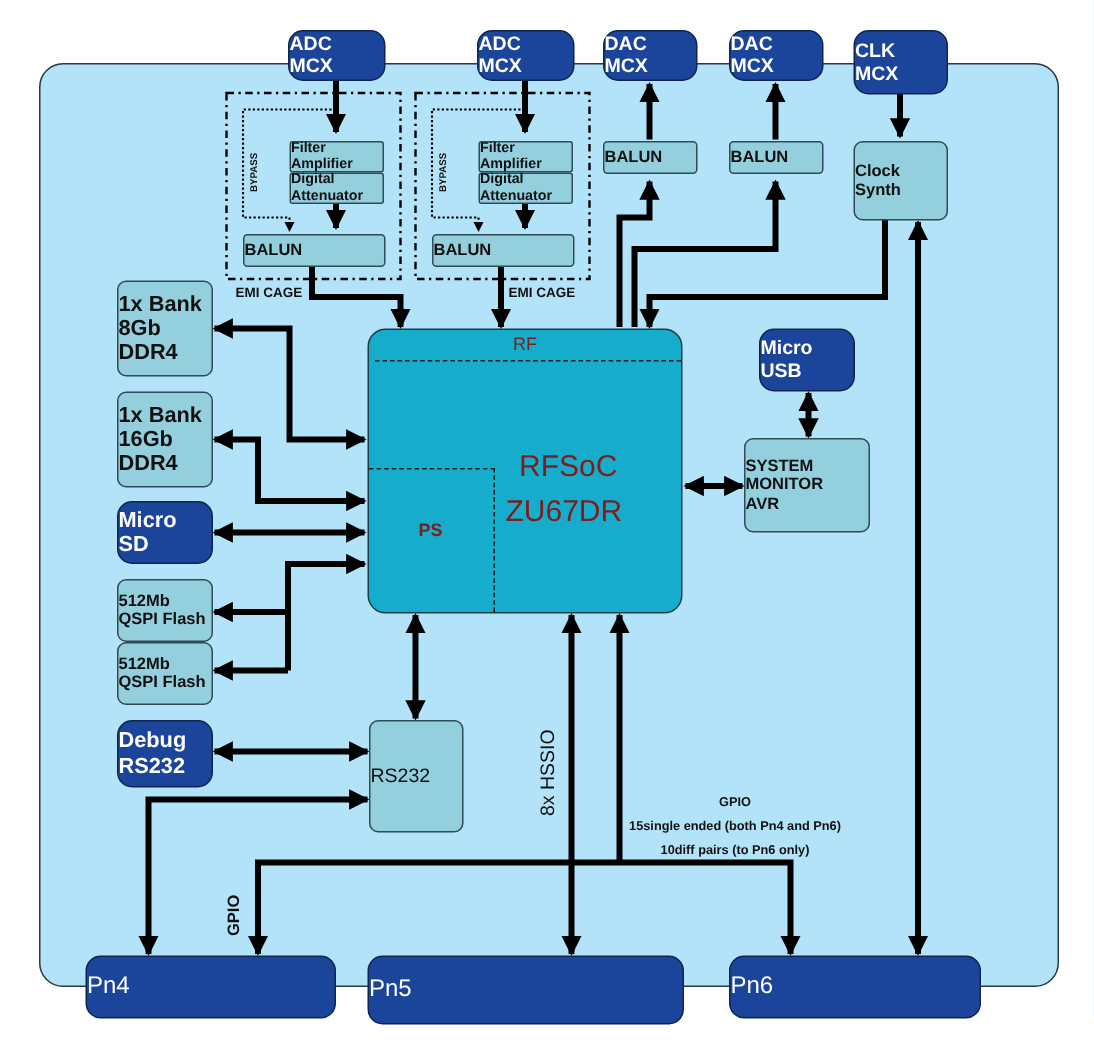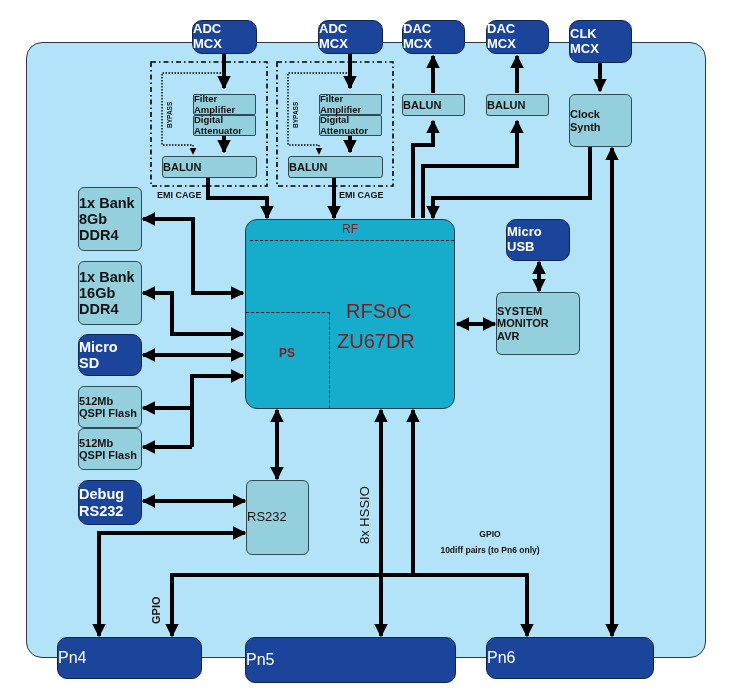--- a/index.html
+++ b/index.html
@@ -195,24 +195,25 @@
   </div>
 
   <div class="box teal" style="left:246px;top:480px;width:63px;height:75px;font-size:13px;font-weight:normal;">
     <span>RS232</span>
   </div>
 
   <span class="vlabel" style="left:357px;top:544px;font-size:13px;transform:rotate(-90deg);">8x HSSIO</span>
   <span class="vlabel" style="left:150px;top:624px;font-size:11px;font-weight:bold;transform:rotate(-90deg);">GPIO</span>
   <div style="position:absolute;left:405px;top:526px;width:170px;text-align:center;font-size:8.5px;font-weight:bold;line-height:16px;color:#111;">
     <div>GPIO</div>
+    <div>15single ended (both Pn4 and Pn6)</div>
     <div>10diff pairs (to Pn6 only)</div>
   </div>
 
-  <div class="box blue conn big" style="left:57px;top:637px;width:145px;height:42px;font-size:16px;">
+  <div class="box blue conn big" style="left:57px;top:637px;width:167px;height:42px;font-size:16px;">
     <span>Pn4</span>
   </div>
   <div class="box blue conn big" style="left:245px;top:637px;width:211px;height:46px;font-size:16px;">
     <span>Pn5</span>
   </div>
   <div class="box blue conn big" style="left:486px;top:637px;width:168px;height:42px;font-size:16px;">
     <span>Pn6</span>
   </div>
 </div>
 

